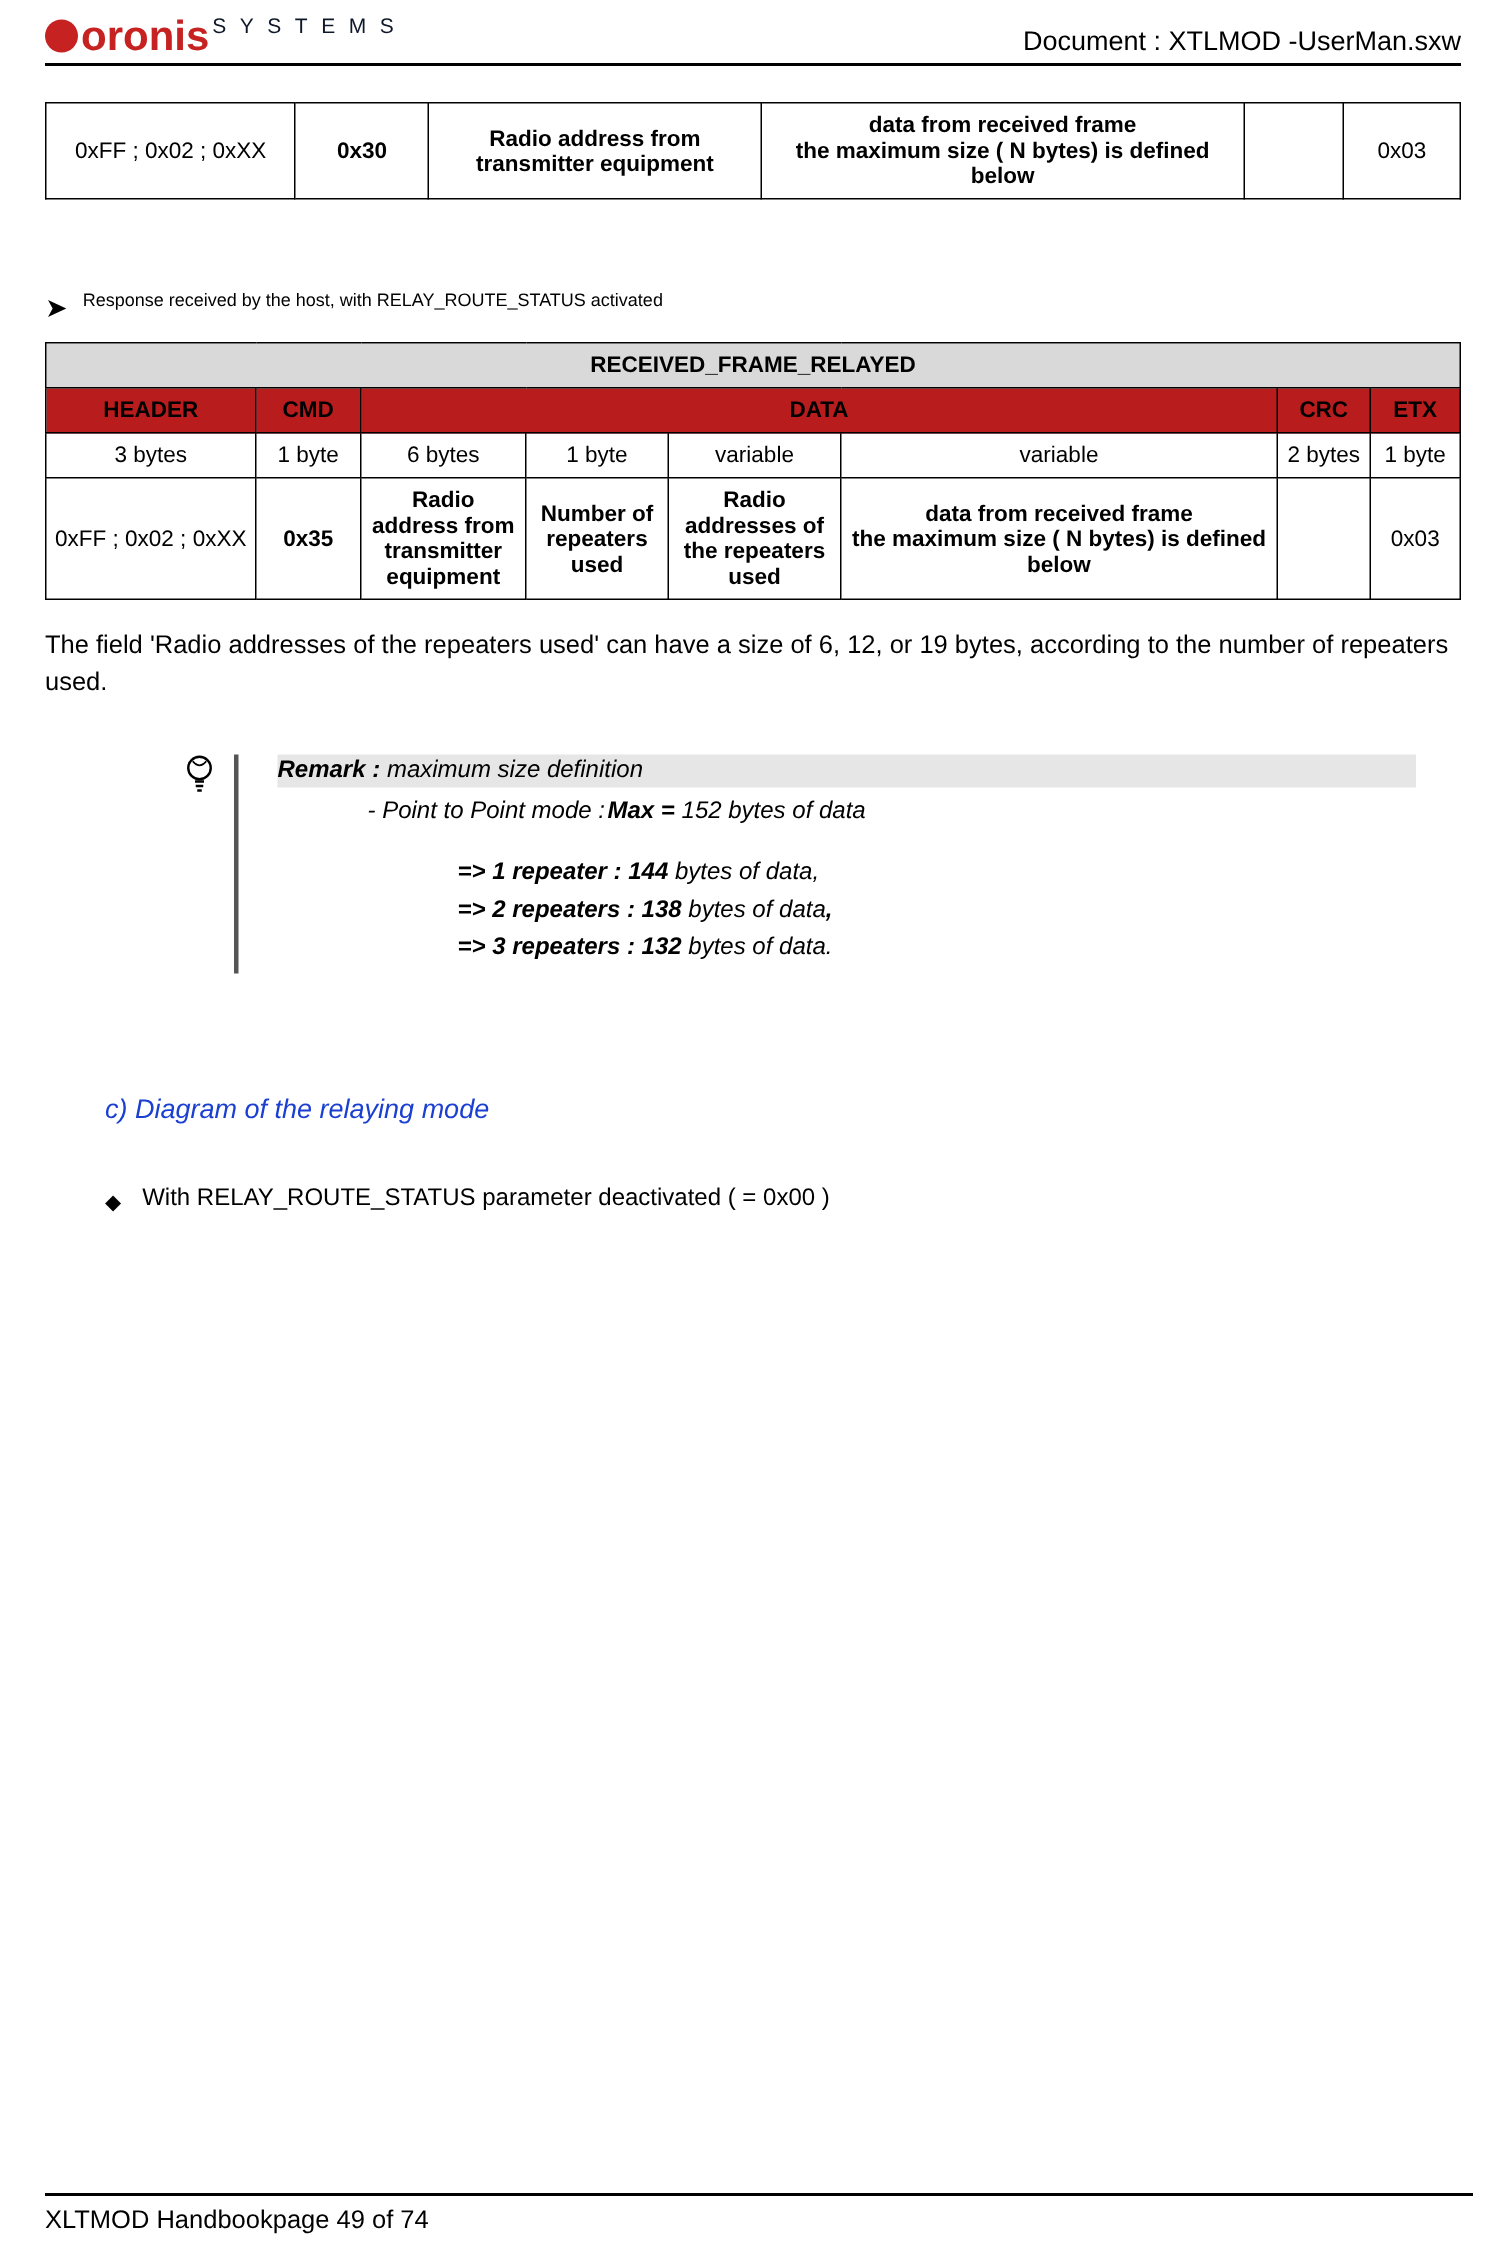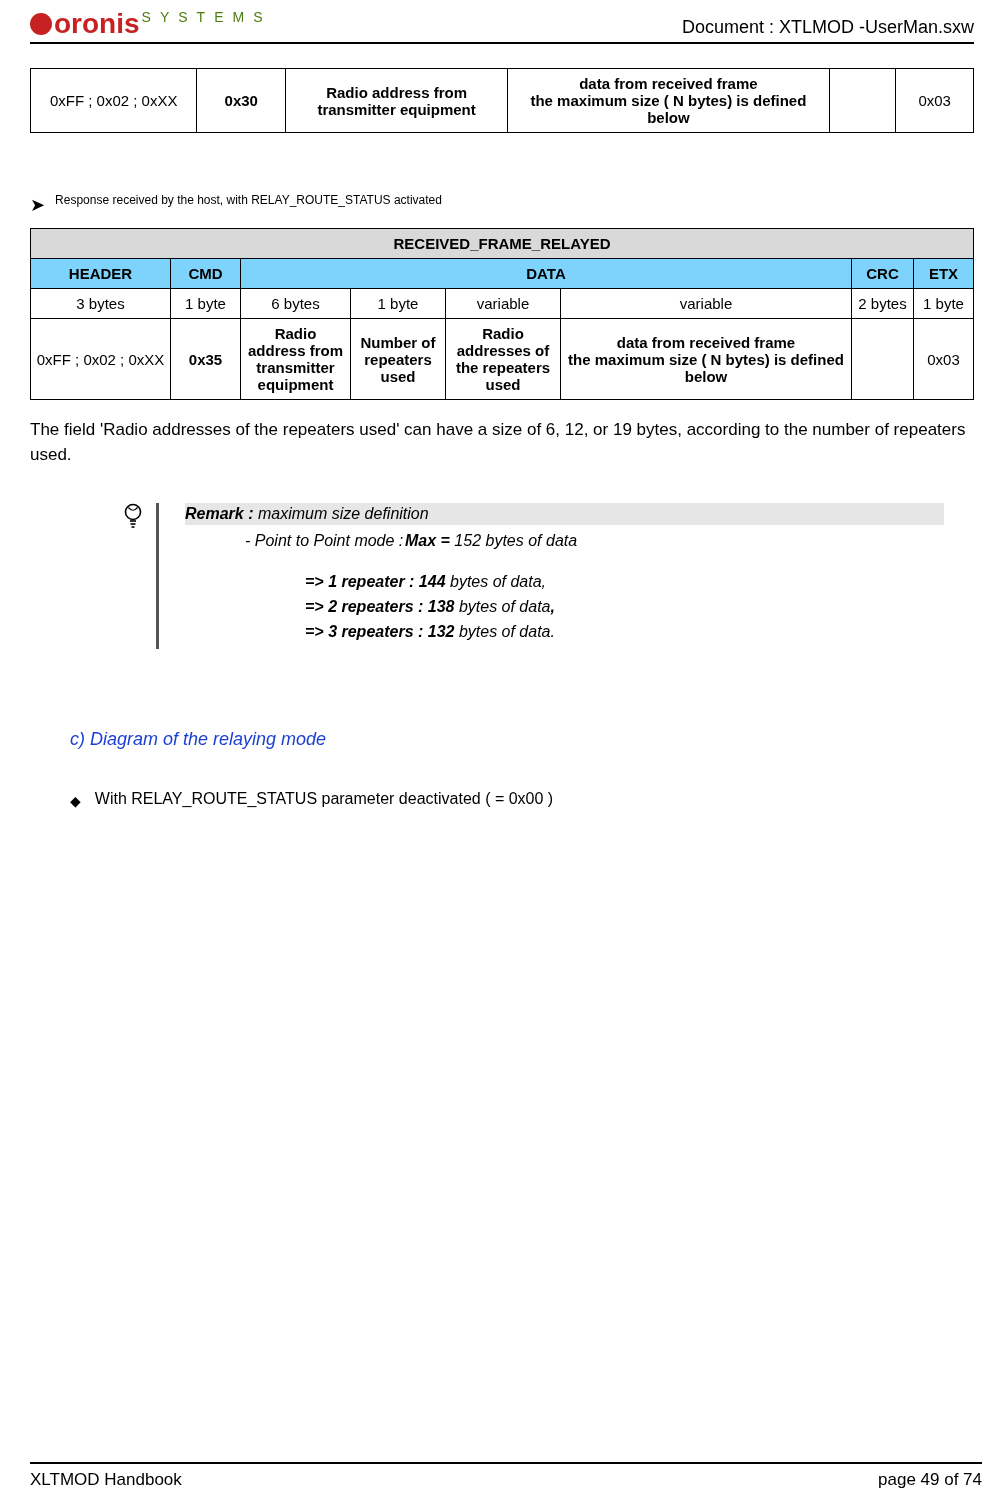--- a/index.html
+++ b/index.html
@@ -24,42 +24,42 @@
   .logo { display: flex; flex-direction: row; line-height: 1; }
   .logo-top { display: flex; align-items: center; }
   .logo-dot {
     width: 22px; height: 22px; border-radius: 50%;
     background: #c62222; display:inline-block; margin-right:2px;
   }
   .logo-word {
     font-size: 28px; font-weight: bold; color: #c62222; letter-spacing: 0;
   }
   .logo-sub {
-    font-size: 14px; color: #4d7c0f; letter-spacing: 9px; margin-left: 2px;
+    font-size: 14px; color: #0f172a; letter-spacing: 9px; margin-left: 2px;
   }
   .doc-title { font-size: 18px; }
   .content { padding-top: 16px; }
   table.frame {
     border-collapse: collapse;
     width: 100%;
     margin: 0 auto 10px auto;
   }
   table.frame th, table.frame td {
     border: 1px solid #000;
     text-align: center;
     vertical-align: middle;
     padding: 6px 4px;
     font-size: 15px;
   }
   table.frame .title-row th {
     background: #d9d9d9;
     font-weight: bold;
   }
   table.frame .head-row th {
-    background: #7dd3fc;
+    background: #b91c1c;
     font-weight: bold;
   }
   .bold { font-weight: bold; }
   .section-line {
     display: flex;
     align-items: flex-start;
     margin-top: 60px;
     margin-bottom: 10px;
   }
   .arrow-bullet {
@@ -113,21 +113,20 @@
   .diamond {
     font-size: 14px; margin-right: 14px; margin-top: 3px;
   }
   .footer {
     position: absolute;
     bottom: 20px;
     left: 30px; right: 22px;
     border-top: 2px solid #000;
     padding-top: 6px;
     display: flex;
-    justify-content: space-between;
     font-size: 17px;
   }
 </style>
 </head>
 <body>
 
 <div class="header-bar">
   <div class="logo">
     <div class="logo-top">
       <span class="logo-dot"></span>

